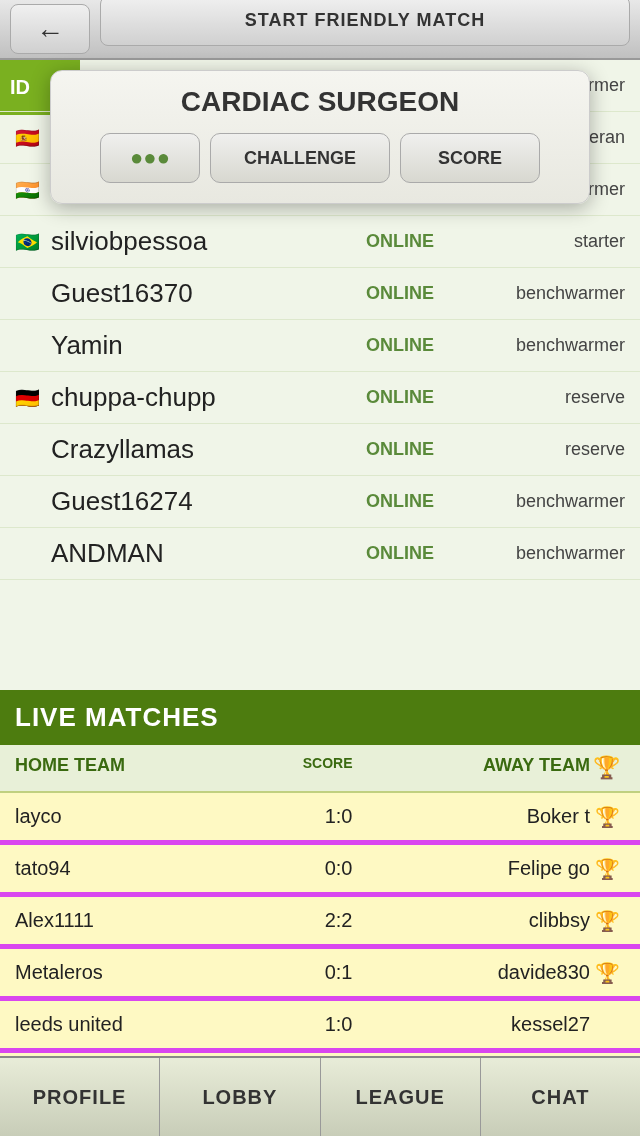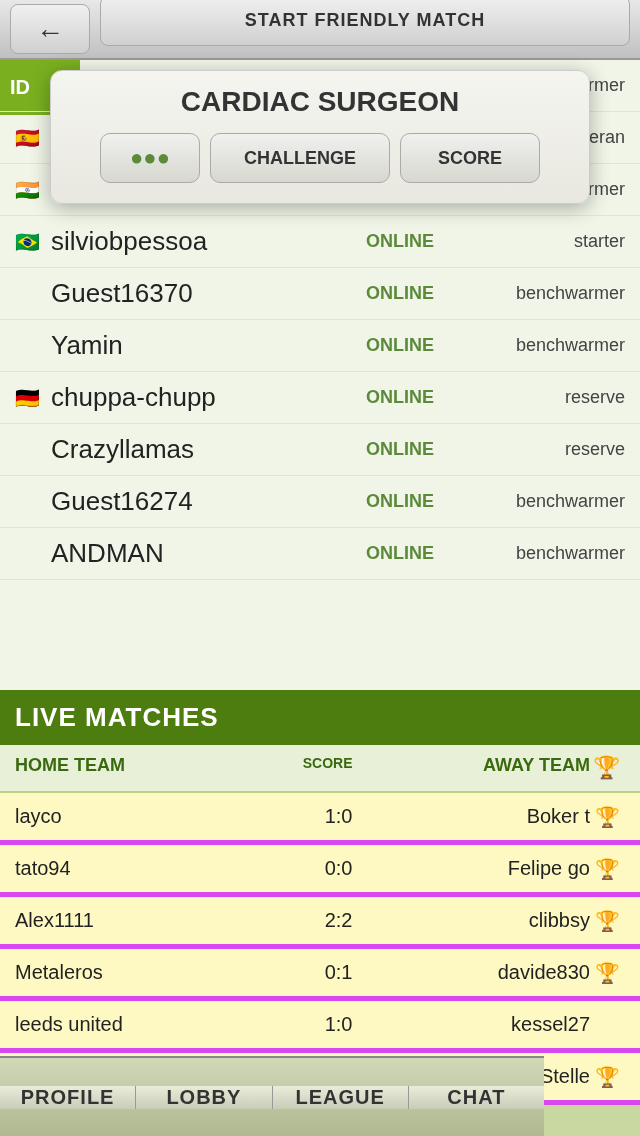--- a/index.html
+++ b/index.html
@@ -183,26 +183,25 @@
     .match-home { flex: 1.5; font-size: 20px; color: #222; }
     .match-score { width: 100px; text-align: right; font-size: 20px; color: #222; }
     .match-away { flex: 1.5; text-align: right; font-size: 20px; color: #222; }
     .match-trophy { width: 35px; text-align: center; font-size: 20px; color: #5a8a1a; }
 
     
     .bottom-nav {
       position: absolute;
       bottom: 0;
       left: 0;
-      width: 544px;
+      width: 640px;
       height: 80px;
       background: linear-gradient(to bottom, #d0d8b8, #b0b890);
       display: flex;
       border-top: 2px solid #888;
-      align-items: center;
     }
     .nav-btn {
       flex: 1;
       display: flex;
       align-items: center;
       justify-content: center;
       font-size: 20px;
       font-weight: bold;
       color: #333;
       cursor: pointer;

